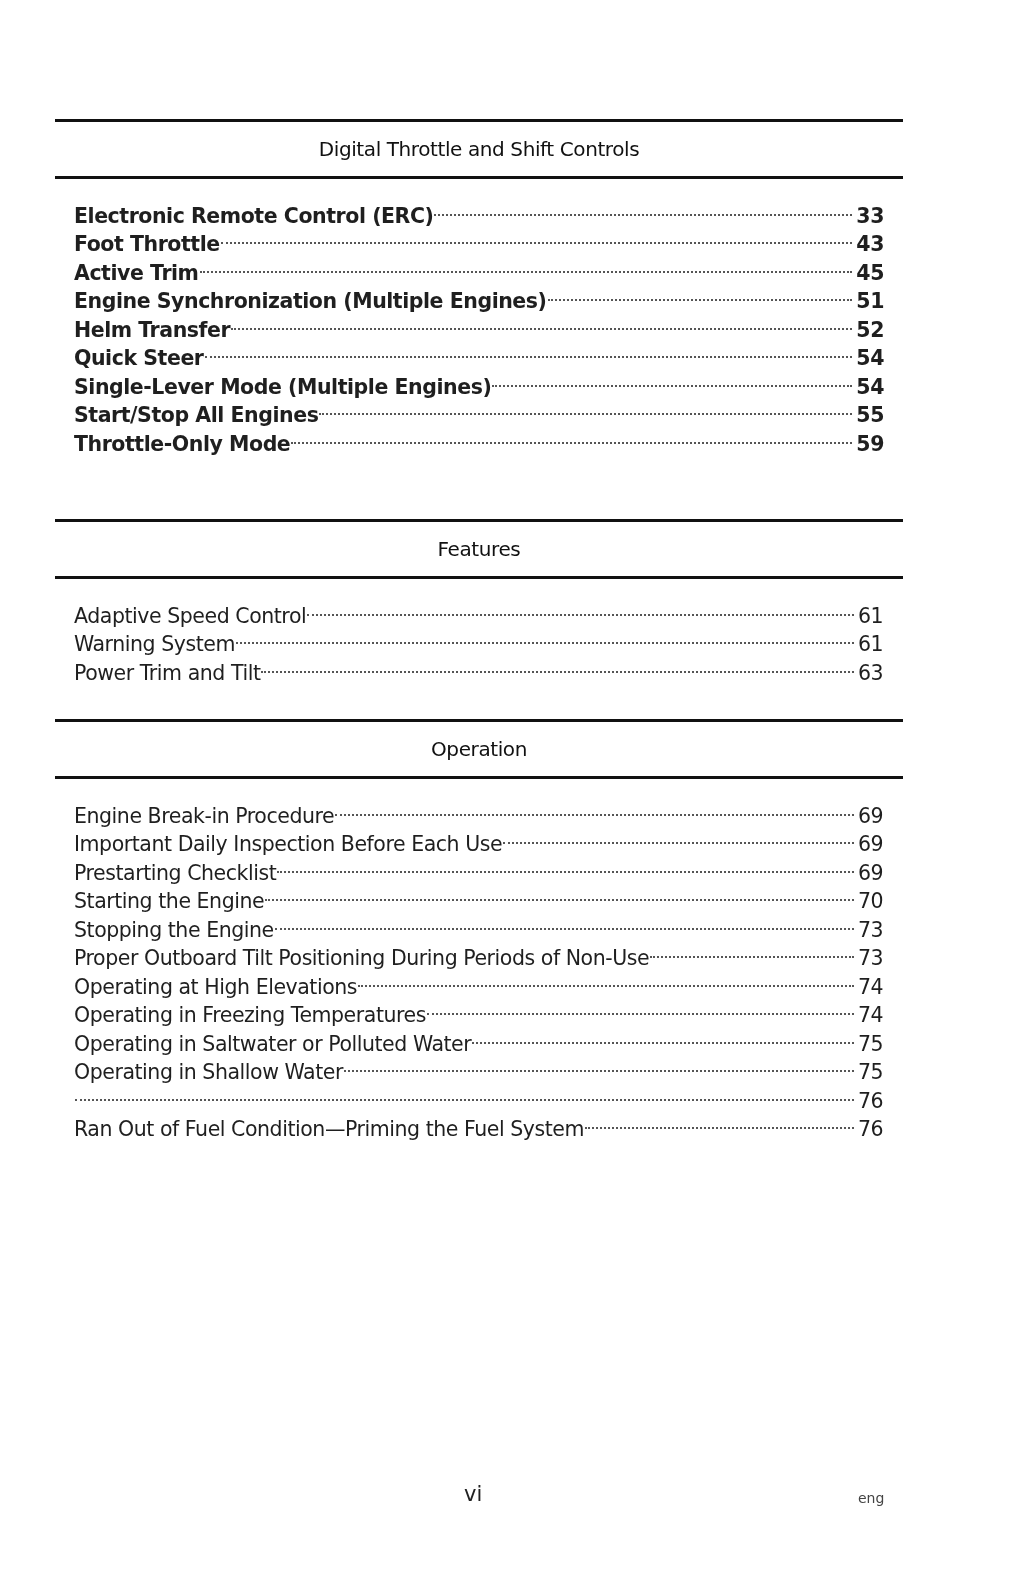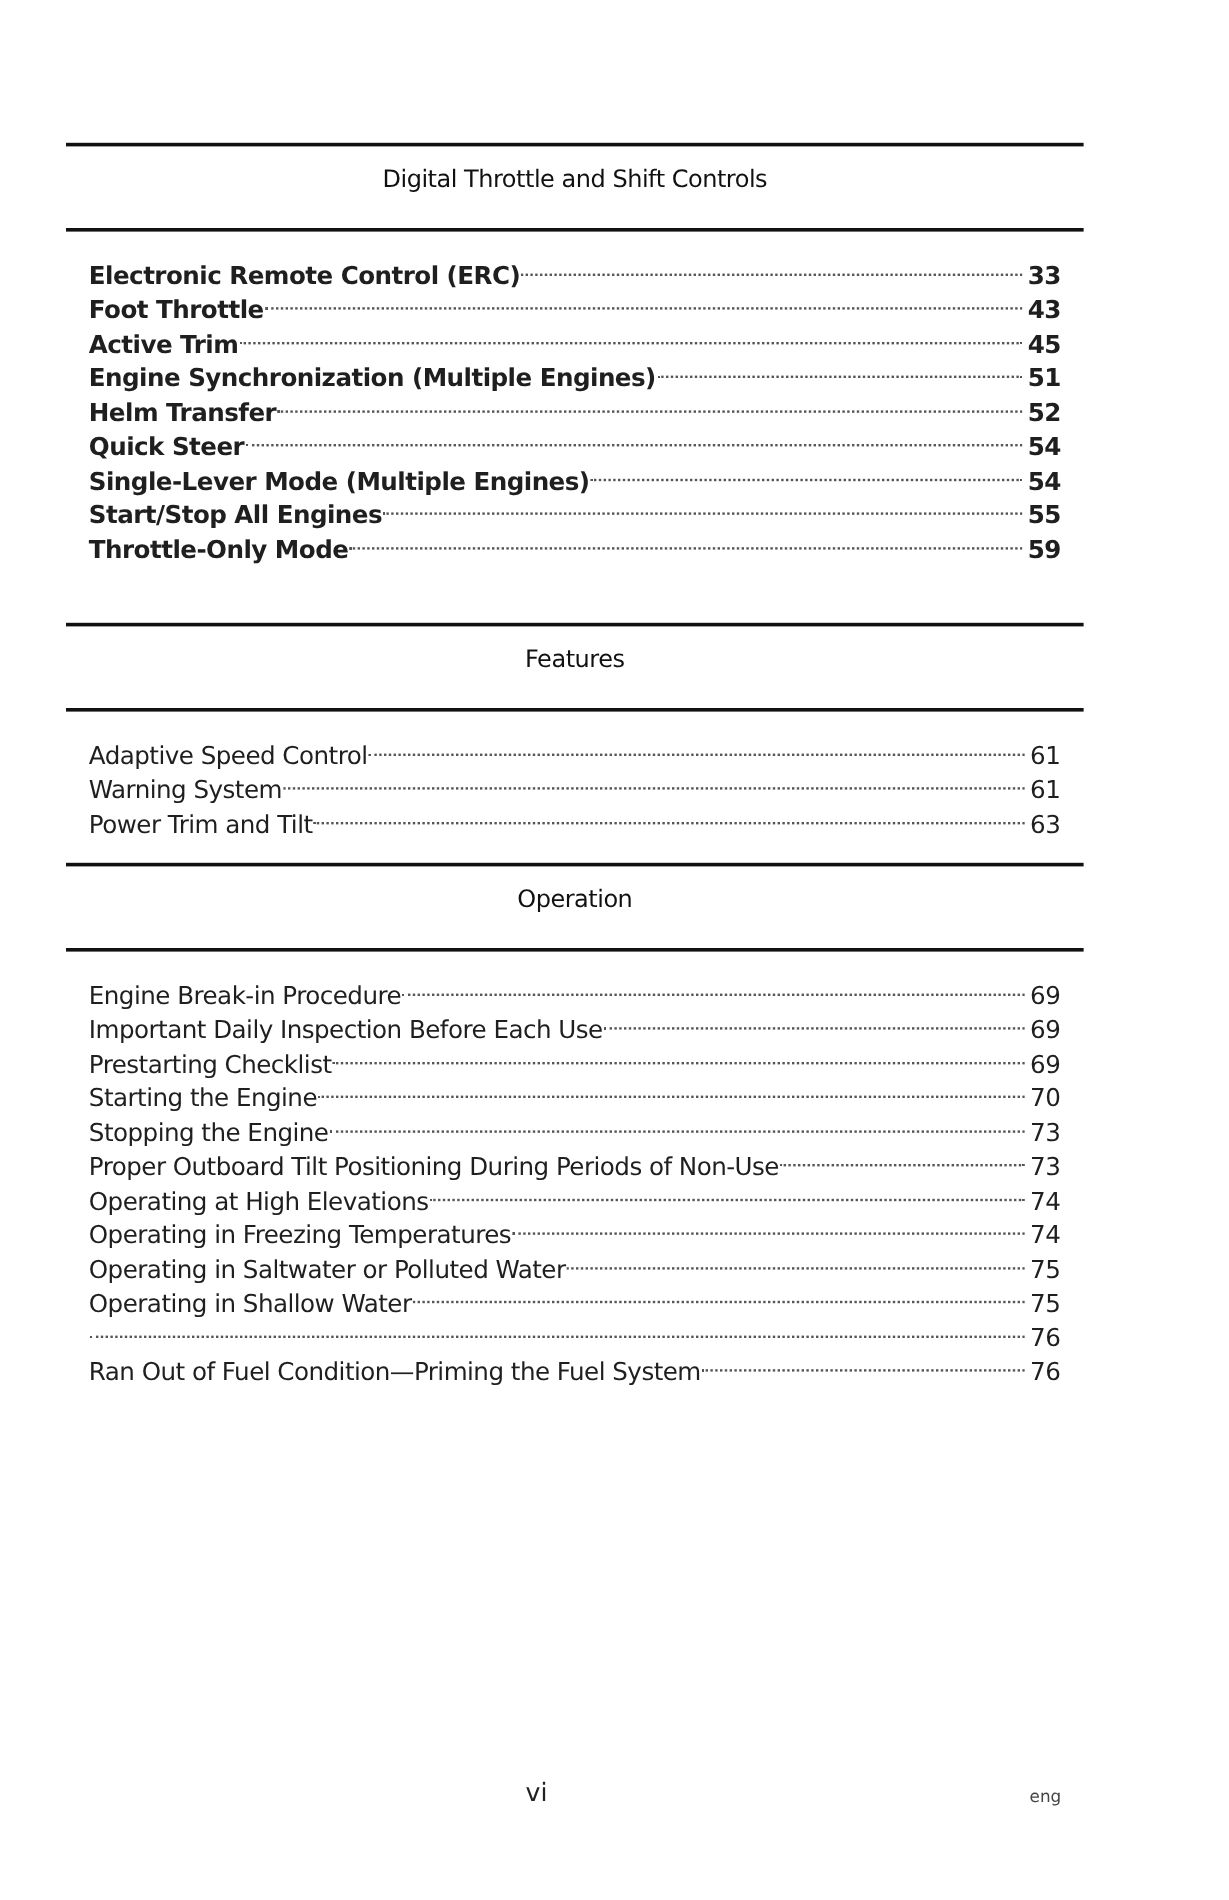--- a/index.html
+++ b/index.html
@@ -23,21 +23,21 @@
     .rule {
       height: 3px;
       background: #111111;
       width: 100%;
     }
     .section-title {
       text-align: center;
       font-size: 20px;
       letter-spacing: -0.4px;
       color: #111111;
-      height: 68px;
+      height: 54px;
       line-height: 54px;
       font-weight: normal;
       margin: 0;
     }
     .entries {
       list-style: none;
       margin: 0;
       padding: 0;
       padding-top: 17px;
     }
@@ -66,26 +66,26 @@
     .entry-leader::before {
       content: "";
       position: absolute;
       left: 0;
       right: 0;
       bottom: 7px;
       border-bottom: 2px dotted #555555;
     }
     .entry-page {
       flex: 0 0 auto;
-      text-align: center;
+      text-align: left;
       min-width: 26px;
     }
     .footer-page {
       position: absolute;
-      left: 438px;
+      left: 464px;
       top: 1482px;
       font-size: 21px;
       color: #222222;
     }
     .footer-lang {
       position: absolute;
       left: 858px;
       top: 1490px;
       font-size: 14px;
       color: #444444;

